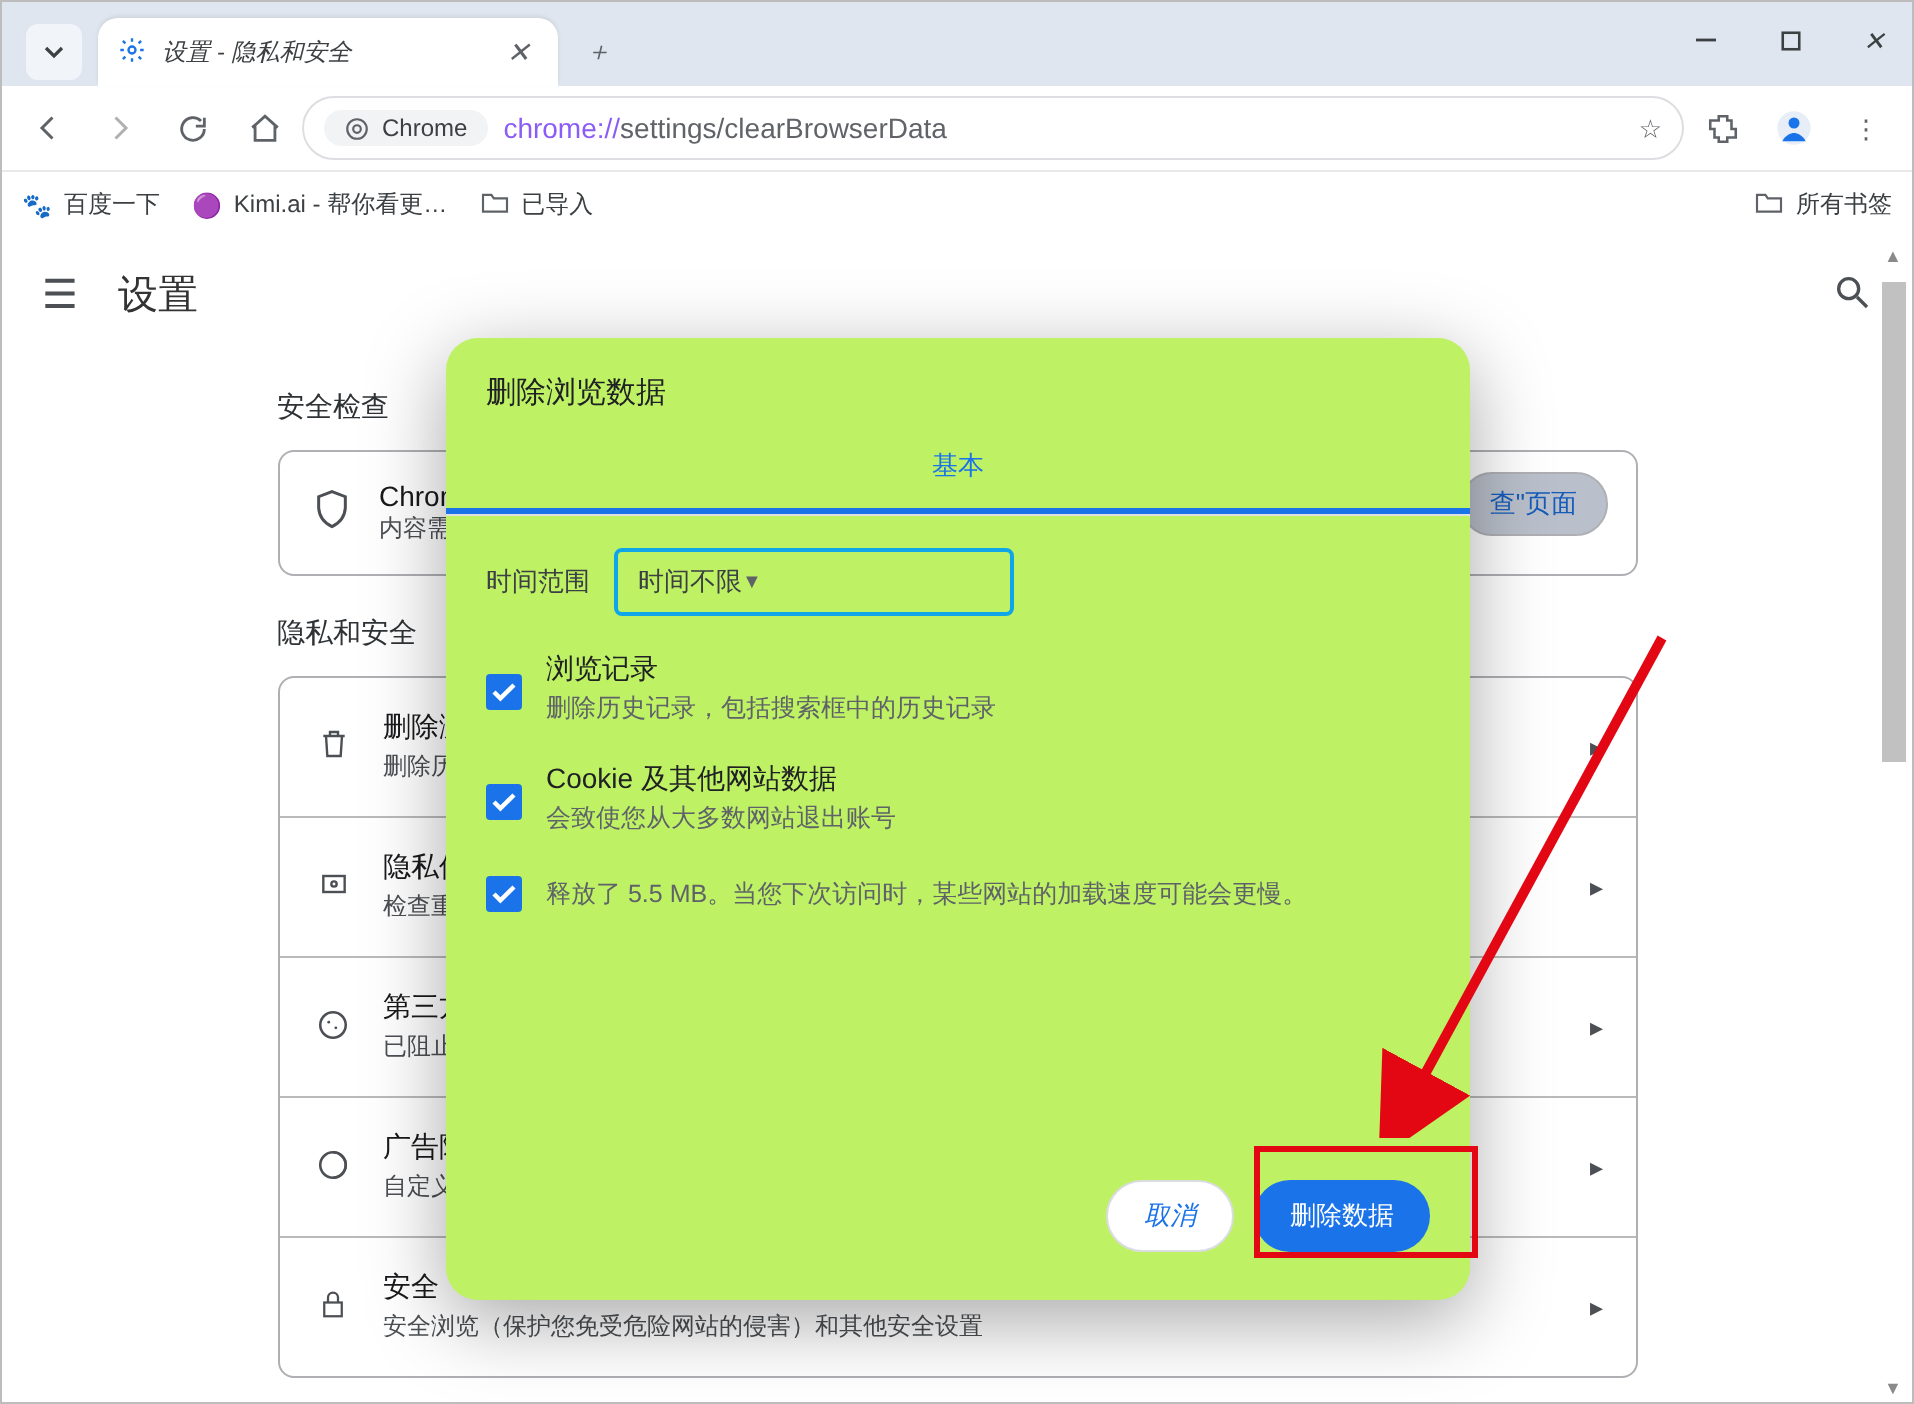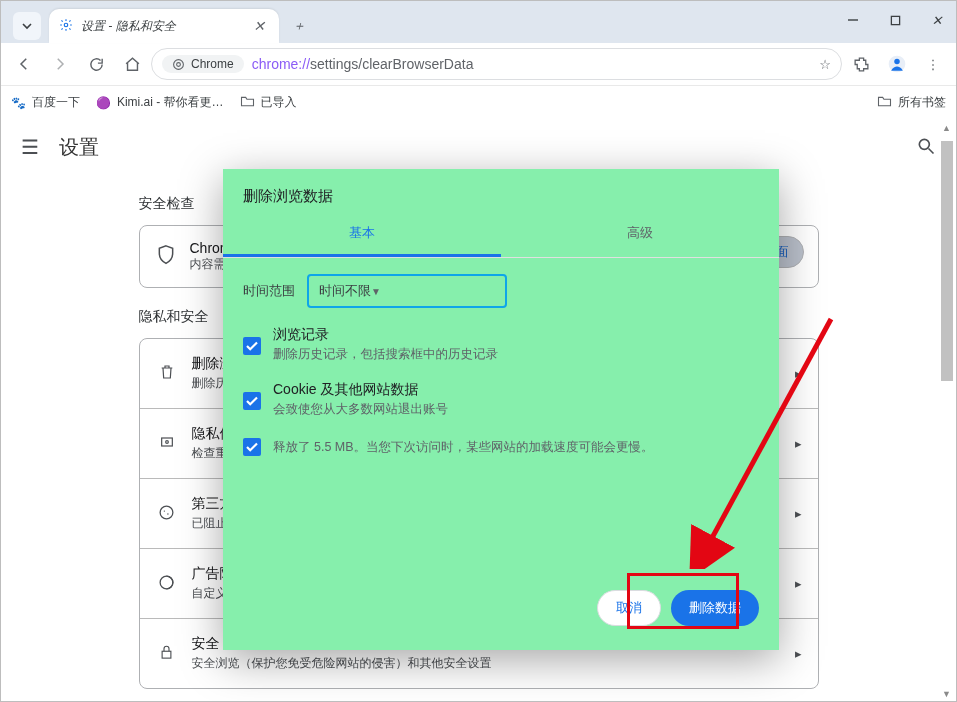--- a/index.html
+++ b/index.html
@@ -46,38 +46,38 @@
   .chip-notice .gobtn { position:absolute; right:14px; top:10px; border:1px solid #dadce0; border-radius:18px; padding:6px 14px; color:#1a73e8; background:#e8f0fe; font-size:13px; }
   .row { display:flex; align-items:center; gap:14px; padding:16px; border-top:1px solid #e8e8e8; }
   .row:first-child { border-top:none; }
   .row .ic { width:22px; text-align:center; color:#5f6368; }
   .row .txt { flex:1; }
   .row .txt .t { font-size:14px; color:#202124; }
   .row .txt .s { font-size:12px; color:#5f6368; margin-top:2px; }
   .row .arr { color:#5f6368; }
 
   
-  .dialog { position:absolute; left:222px; top:50px; width:556px; background:#86efac; border-radius:0; box-shadow:0 10px 40px rgba(0,0,0,0.35); padding-bottom:8px; }
+  .dialog { position:absolute; left:222px; top:50px; width:512px; background:#bef264; border-radius:16px; box-shadow:0 10px 40px rgba(0,0,0,0.35); padding-bottom:8px; }
   .dlg-title { padding:18px 20px 8px; font-size:15px; color:#202124; }
   .tabs { display:flex; }
   .tabrow { flex:1; text-align:center; padding:10px 0 12px; font-size:13px; color:#5f6368; }
   .tabrow.active { color:#1a73e8; border-bottom:3px solid #1a73e8; }
   .divider { height:1px; background:#e0e0e0; }
   .body-row { display:flex; align-items:center; gap:12px; padding:16px 20px 8px; }
   .label { color:#3c4043; font-size:13px; }
   .select { width:200px; height:34px; border:2px solid #0ea5e9; border-radius:4px; display:flex; align-items:center; justify-content:flex-start; padding:0 10px; color:#3c4043; font-size:13px; }
   .select .chev { color:#5f6368; font-size:10px; }
   .check-item { display:flex; gap:12px; padding:10px 20px 8px; align-items:center; }
   .check-item .cb { width:18px; height:18px; background:#1a73e8; border-radius:2px; display:flex; align-items:center; justify-content:center; margin-top:2px; flex-shrink:0; }
   .check-item .cb svg { stroke:#fff; }
   .check-item .ct .t { font-size:14px; color:#202124; }
   .check-item .ct .s { font-size:12.5px; color:#5f6368; margin-top:2px; }
   .actions { display:flex; justify-content:flex-end; gap:10px; padding:16px 20px 16px; margin-top:110px; }
   .btn { height:36px; border-radius:18px; padding:0 18px; font-size:13px; display:flex; align-items:center; }
-  .btn.cancel { border:1px solid #dadce0; background:#fff; color:#1a73e8; }
+  .btn.cancel { border:1px solid #dadce0; background:#fff; color:#1a73e8;font-style:italic; }
   .btn.primary { background:#1a73e8; color:#fff;font-family:Liberation Mono, monospace; }
 
   
   .anno-box { position:absolute; border:3px solid #e30613; pointer-events:none; }
   .arrow-svg { position:absolute; pointer-events:none; }
 
   .scrollbar { position:absolute; right:2px; top:0; bottom:0; width:14px; background:transparent; }
   .scrollbar .thumb { position:absolute; right:1px; top:22px; width:12px; height:240px; background:#c1c1c1; border-radius:0; }
   .scrollbar .tri { position:absolute; left:2px; font-size:9px; color:#8a8a8a; }
   .scrollbar .tri.up { top:4px; }
@@ -276,21 +276,20 @@
   <div class="scrollbar">
     <span class="tri up">▲</span>
     <div class="thumb"></div>
     <span class="tri dn">▼</span>
   </div>
 
   <div class="dialog">
     <div class="dlg-title">删除浏览数据</div>
     <div class="tabs">
       <div class="tabrow active">基本</div>
-      <div class="tabrow">高级</div>
     </div>
     <div class="divider"></div>
     <div class="body-row">
       <span class="label">时间范围</span>
       <div class="select">
         <span>时间不限</span>
         <span class="chev">▼</span>
       </div>
     </div>
 

